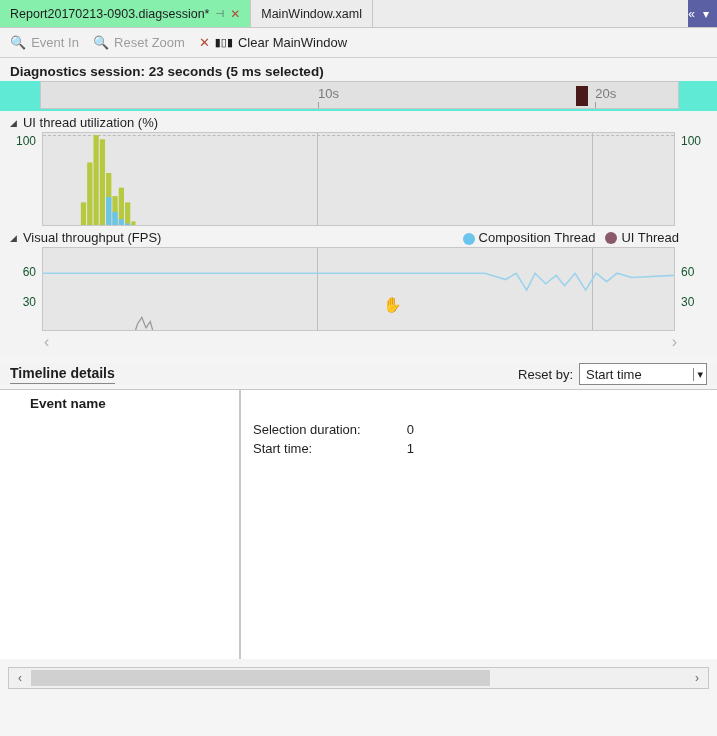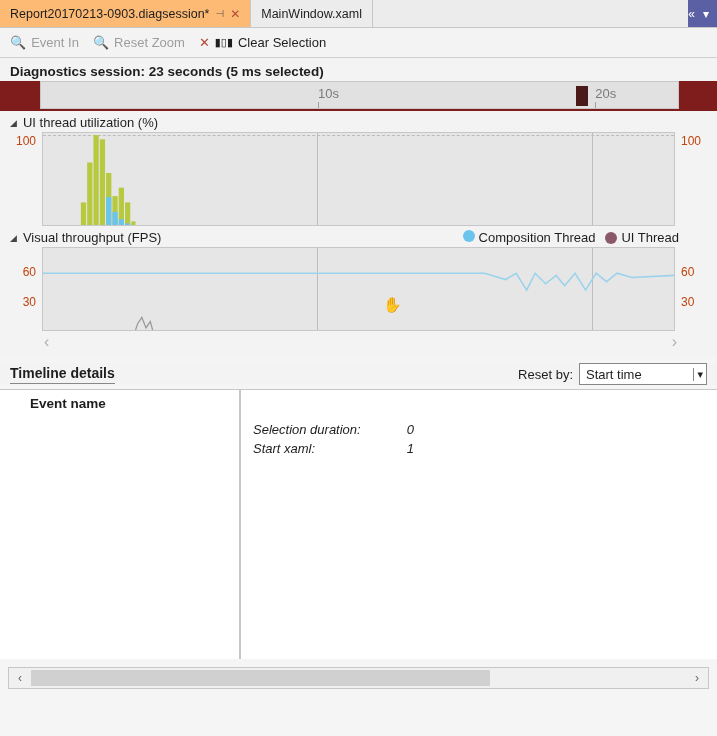--- a/index.html
+++ b/index.html
@@ -7,21 +7,21 @@
 
   
   .tabs {
     display: flex; align-items: stretch; height: 28px;
     background: #ececec; border-bottom: 1px solid #c7c7c7;
   }
   .tab {
     display: flex; align-items: center; gap: 6px; padding: 0 10px;
     border-right: 1px solid #c7c7c7; font-size: 12.5px; cursor: pointer;
   }
-  .tab.active { background: #fdba74; }
+  .tab.active { background: #86efac; }
   .tab .close-x { font-size: 12px; color: #b24a3a; line-height:1; }
   .tab .pin { font-size: 10px; color: #5a5a5a; }
   .tab-extra { margin-left: auto; display: flex; align-items: center; gap: 8px; padding-right: 8px; color: #fff; background:#5b5fa3; }
   .tab-extra .chevron { font-size: 12px; }
 
   
   .toolbar {
     display: flex; align-items: center; gap: 14px; height: 30px;
     background: #f3f3f3; border-bottom: 1px solid #cfcfcf; padding: 0 10px;
   }
@@ -32,40 +32,40 @@
   .tool.enabled { color: #1e1e1e; cursor: pointer; }
   .tool .glyph { font-size: 13px; }
 
   
   .session-hdr {
     padding: 6px 10px 2px 10px; font-size: 13.5px; font-weight: 600; color: #1e1e1e;
     background: #f3f3f3;
   }
 
   
-  .ruler-wrap { background: #7f1d1d; padding: 0 10px 2px 10px; }
+  .ruler-wrap { background: #5eead4; padding: 0 10px 2px 10px; }
   .ruler {
     position: relative; height: 28px; background: #e1e1e1;
     border: 1px solid #c7c7c7; margin-left: 30px; margin-right: 28px;
   }
   .ruler .marker { position: absolute; top: 4px; width: 12px; height: 20px; background: #4a1a1a; }
   .ruler-label { position: absolute; top: 4px; font-size: 13px; color: #7a7a7a; }
   .ruler-tick { position:absolute; bottom:0; width:1px; height:6px; background:#a0a0a0;}
 
   
   .lanes { background: #f3f3f3; padding: 0 10px 2px 10px; }
   .lane-hdr {
     display: flex; align-items: center; gap: 6px; font-size: 13px; padding: 4px 0 2px 0;
   }
   .lane-hdr .tri { font-size: 9px; color: #444; }
   .lane-hdr .title { font-weight: 400; }
   .legend { margin-left: auto; display: flex; align-items: center; gap: 10px; font-size: 13px; padding-right: 28px; }
   .swatch { width: 12px; height: 12px; border-radius: 50%; display: inline-block; }
   .plot-row { display: flex; align-items: stretch; gap: 2px; }
-  .axis-l, .axis-r { width: 30px; display: flex; flex-direction: column; justify-content: space-between; font-size: 12px; color: #c2410c; text-align: right; padding: 2px 4px 2px 0; }
+  .axis-l, .axis-r { width: 30px; display: flex; flex-direction: column; justify-content: space-between; font-size: 12px; color: #14532d; text-align: right; padding: 2px 4px 2px 0; }
   .axis-r { text-align: left; padding: 2px 0 2px 4px; }
   .plot {
     flex: 1; position: relative; background: #e6e6e6; border: 1px solid #c7c7c7;
     overflow: hidden;
   }
   .plot .grid-top { position:absolute; left:0; right:0; top:0; border-top: 1px dashed #bbb; }
   .plot .vline { position:absolute; top:0; bottom:0; width:1px; background:#bdbdbd; }
   .plot svg { position:absolute; inset:0; }
 
   .scroll-handles { display:flex; justify-content: space-between; padding: 2px 0 4px 34px; color:#b0b0b0;}
@@ -91,21 +91,21 @@
     display: flex; gap: 0; background: #fff; border-top: 1px solid #c7c7c7;
     margin: 4px 0 0 0; height: 270px; position:relative;
   }
   .col-eventname { width: 240px; padding: 6px 10px 0 30px; font-size: 13.5px; font-weight:600; border-right: 1px solid #c7c7c7; }
   .col-mid { flex: 1; position: relative; padding-top: 2px; }
   .col-mid .mini-ruler { position:relative; height: 18px; margin: 0 8px 0 8px; border-bottom:1px solid #a4a4a4; }
   .col-mid .mini-ruler .lbl { position:absolute; top:-2px; left:50%; font-size:12.5px; color:#666; }
   .col-mid .mini-ruler .tick { position:absolute; bottom:0; width:1px; height:6px; background:#b0b0b0;}
   .col-mid .vline-strong { position:absolute; top:0; bottom:0; width:1px; background:#c0c0c0; }
   .col-right { width: 178px; border-left: 1px solid #c7c7c7; padding: 30px 0 0 6px; font-size: 13px; }
-  .kv { display:flex; justify-content: space-between; padding: 2px 4px 2px 6px; font-style: italic; }
+  .kv { display:flex; justify-content: space-between; padding: 2px 4px 2px 6px; }
   .kv .v { color:#222; }
 
   
   .hscroll {
     display:flex; align-items:center; height: 22px; margin: 8px 8px 0 8px;
     background: #f0f0f0; border: 1px solid #c7c7c7;
   }
   .hscroll .arrow { width: 22px; text-align:center; color:#666; font-size:12px; cursor:pointer; }
   .hscroll .track { flex:1; position:relative; height: 100%; }
   .hscroll .thumb { position:absolute; left:0; top:2px; bottom:2px; width: 70%; background:#d0d0d0; }
@@ -135,21 +135,21 @@
     <span class="glyph">🔍</span>
     <span>Event In</span>
   </span>
   <span class="tool">
     <span class="glyph">🔍</span>
     <span>Reset Zoom</span>
   </span>
   <span class="tool enabled">
     <span class="glyph" style="color:#b24a3a">✕</span>
     <span class="glyph" style="font-size:11px">▮▯▮</span>
-    <span>Clear Selection</span>
+    <span>Clear MainWindow</span>
   </span>
 </div>
 
 <div class="session-hdr">Diagnostics session: 23 seconds (5 ms selected)</div>
 
 <div class="ruler-wrap">
   <div class="ruler">
     <span class="ruler-label" style="left:43.5%">10s</span>
     <span class="ruler-label" style="left:87%">20s</span>
     <div class="ruler-tick" style="left:43.5%"></div>
@@ -199,21 +199,21 @@
     <div class="axis-r">
       <span>100</span>
         <span></span>
     </div>
   </div>
 
   <div class="lane-hdr">
     <span class="tri">◢</span>
     <span class="title">Visual throughput (FPS)</span>
     <div class="legend">
-      <span style="display:flex;align-items:flex-start;gap:4px">
+      <span style="display:flex;align-items:flex-end;gap:4px">
         <span class="swatch" style="background:#6bc4eb"></span>
         <span>Composition Thread</span>
       </span>
       <span style="display:flex;align-items:center;gap:4px">
         <span class="swatch" style="background:#8b5a6a"></span>
         <span>UI Thread</span>
       </span>
     </div>
   </div>
   <div class="plot-row">
@@ -256,21 +256,21 @@
 <div class="details-body">
   <div class="col-eventname">
     <span>Event name</span>
   </div>
   <div class="col-right">
     <div class="kv">
       <span>Selection duration:</span>
       <span class="v">0</span>
     </div>
     <div class="kv">
-      <span>Start xaml:</span>
+      <span>Start time:</span>
       <span class="v">1</span>
     </div>
   </div>
 </div>
 
 <div class="hscroll">
   <div class="arrow">‹</div>
   <div class="track">
     <div class="thumb"></div>
   </div>

